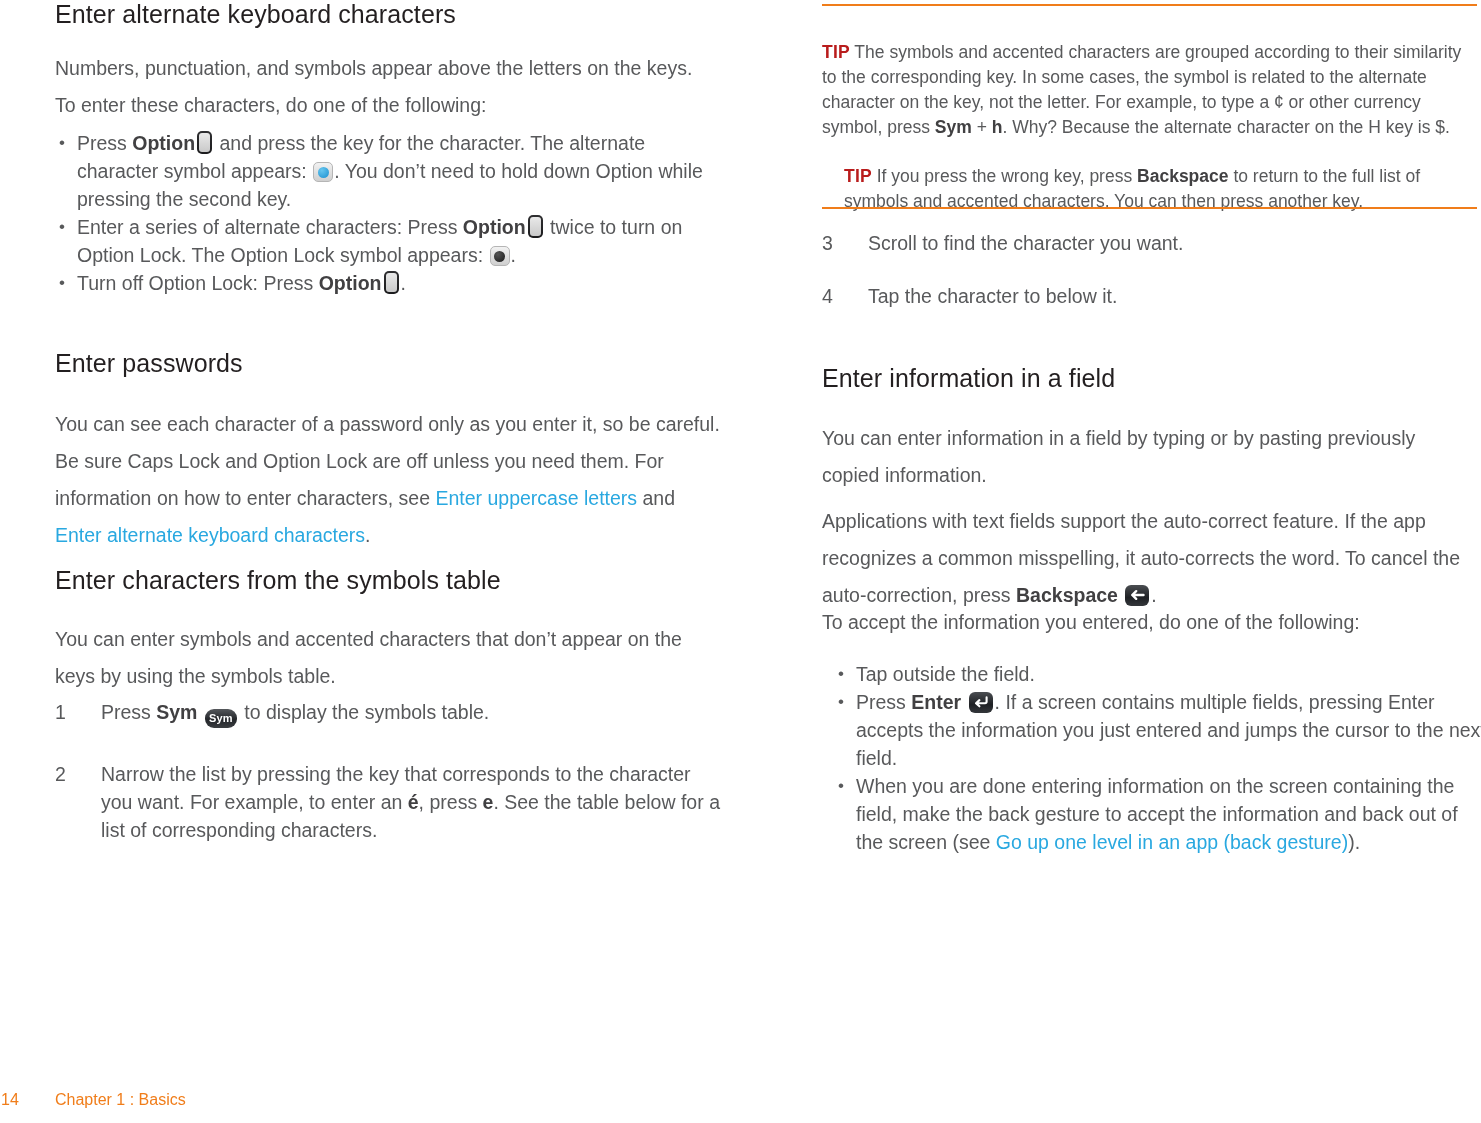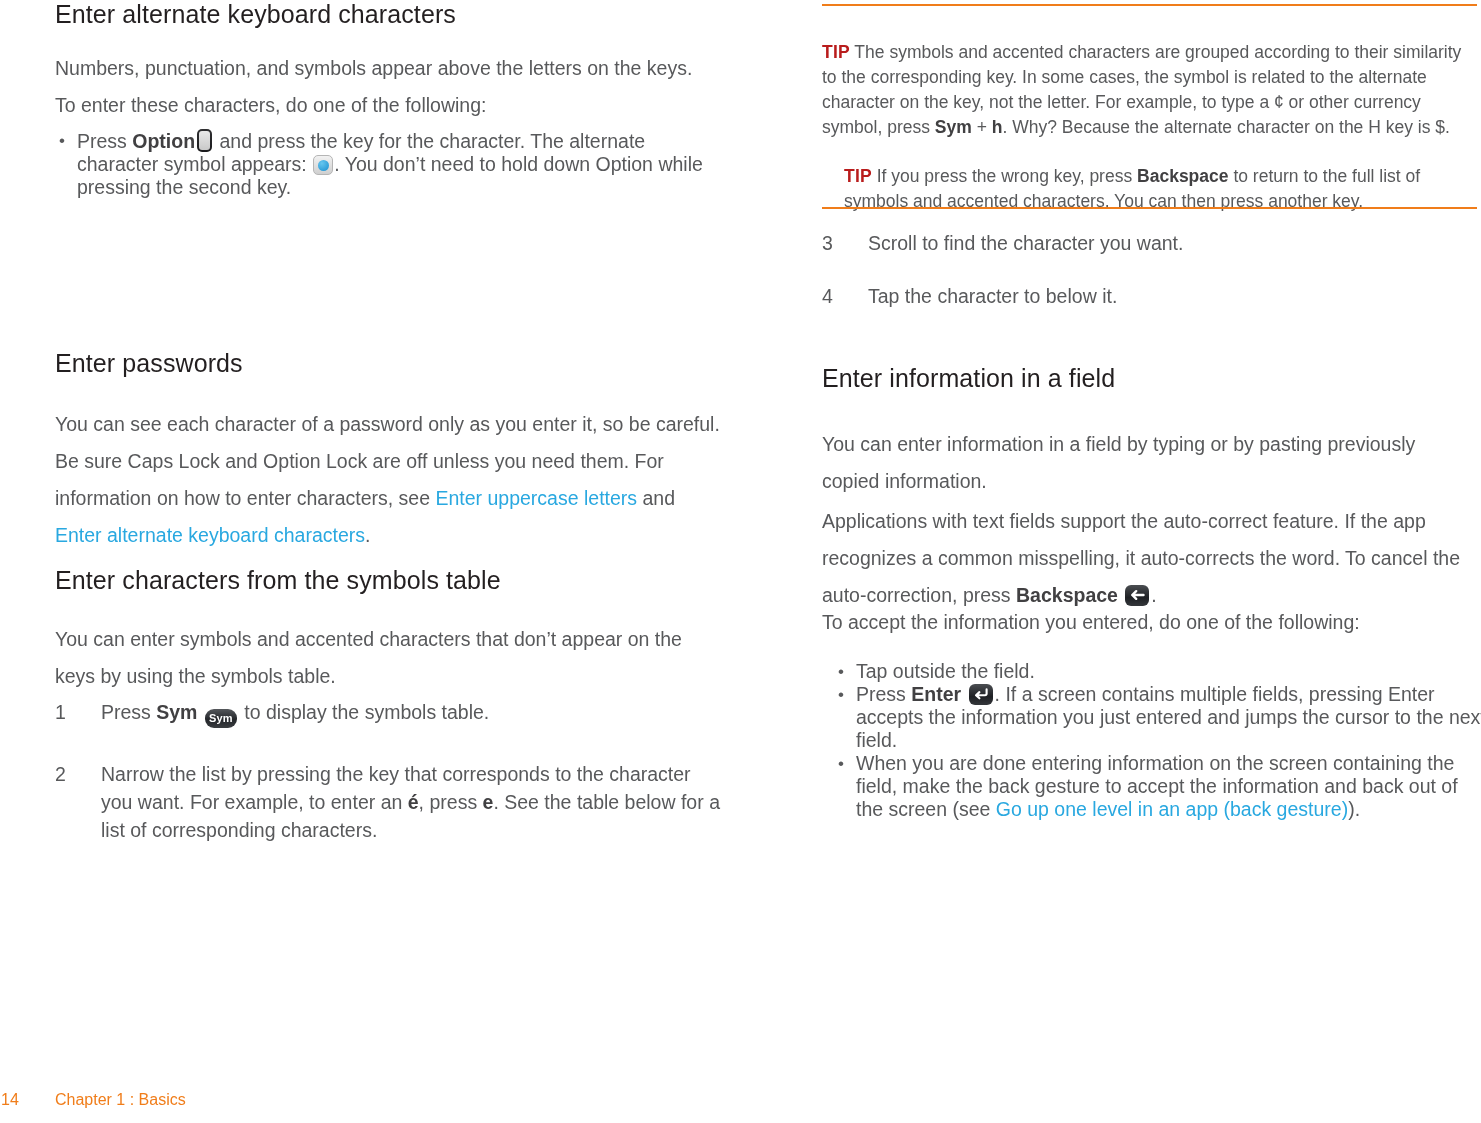--- a/index.html
+++ b/index.html
@@ -43,21 +43,21 @@
     color: #58595b;
     font-weight: 400;
   }
   ul.bullets {
     list-style: none;
     margin: 0;
     padding: 0;
   }
   ul.bullets > li {
     font-size: 19.5px;
-    line-height: 23px;
+    line-height: 28px;
     color: #58595b;
     position: relative;
     padding-left: 22px;
     margin: 0;
   }
   ul.bullets > li::before {
     content: "\2022";
     position: absolute;
     left: 4px;
     top: 0;
@@ -192,20 +192,26 @@
   <div class="col col-left">
 
     <h2 class="section-title" style="position:absolute; top:0px; left:0;">Enter alternate keyboard characters</h2>
 
     <p class="body" style="position:absolute; top:50px; left:0; width:660px;">Numbers, punctuation, and symbols appear above the letters on the keys. To enter these characters, do one of the following:</p>
 
     <ul class="bullets" style="position:absolute; top:129px; left:0; width:665px;">
       <li>
         <span>Press </span><b>Option</b><span class="key key-option"></span><span> and press the key for the character. The alternate character symbol appears: </span><span class="key sym-square alt"><i></i></span><span>. You don’t need to hold down Option while pressing the second key.</span>
       </li>
+      <li>
+        <span>Enter a series of alternate characters: Press </span><b>Option</b><span class="key key-option"></span><span> twice to turn on Option Lock. The Option Lock symbol appears: </span><span class="key sym-square lock"><i></i></span><span>.</span>
+      </li>
+      <li>
+        <span>Turn off Option Lock: Press </span><b>Option</b><span class="key key-option"></span><span>.</span>
+      </li>
     </ul>
 
     <h2 class="section-title" style="position:absolute; top:349px; left:0;">Enter passwords</h2>
 
     <p class="body" style="position:absolute; top:406px; left:0; width:665px;">
       <span>You can see each character of a password only as you enter it, so be careful. Be sure Caps Lock and Option Lock are off unless you need them. For information on how to enter characters, see </span><a class="link" href="#" style="text-decoration:none;">Enter uppercase letters</a><span> and </span><a class="link" href="#" style="text-decoration:none;">Enter alternate keyboard characters</a><span>.</span>
     </p>
 
     <h2 class="section-title" style="position:absolute; top:566px; left:0;">Enter characters from the symbols table</h2>
 
@@ -244,21 +250,21 @@
         <div class="txt">Scroll to find the character you want.</div>
       </div>
       <div class="step" style="margin-top:25px;">
         <div class="num">4</div>
         <div class="txt">Tap the character to below it.</div>
       </div>
     </div>
 
     <h2 class="section-title" style="position:absolute; top:364px; left:0;">Enter information in a field</h2>
 
-    <p class="body" style="position:absolute; top:420px; left:0; width:650px;margin-top:6px;">You can enter information in a field by typing or by pasting previously copied information.</p>
+    <p class="body" style="position:absolute; top:420px; left:0; width:650px;">You can enter information in a field by typing or by pasting previously copied information.</p>
 
     <p class="body" style="position:absolute; top:503px; left:0; width:655px;">
       <span>Applications with text fields support the auto-correct feature. If the app recognizes a common misspelling, it auto-corrects the word. To cancel the auto-correction, press </span><b>Backspace</b>&nbsp;<span class="key key-dark"><svg width="16" height="14" viewBox="0 0 16 14" aria-hidden="true">
             <path d="M14.5 7H4.2M7.2 3.2 3.2 7l4 3.8" fill="none" stroke="#ffffff" stroke-width="2.4" stroke-linecap="round" stroke-linejoin="round"></path>
           </svg></span><span>.</span>
     </p>
 
     <p class="body" style="position:absolute; top:604px; left:0; width:650px;">To accept the information you entered, do one of the following:</p>
 
     <ul class="bullets" style="position:absolute; top:660px; left:12px; width:655px;">

